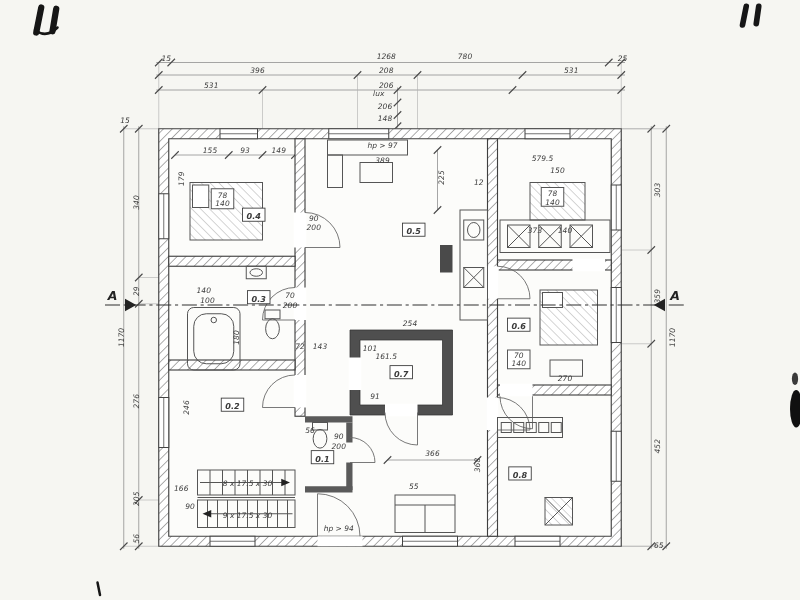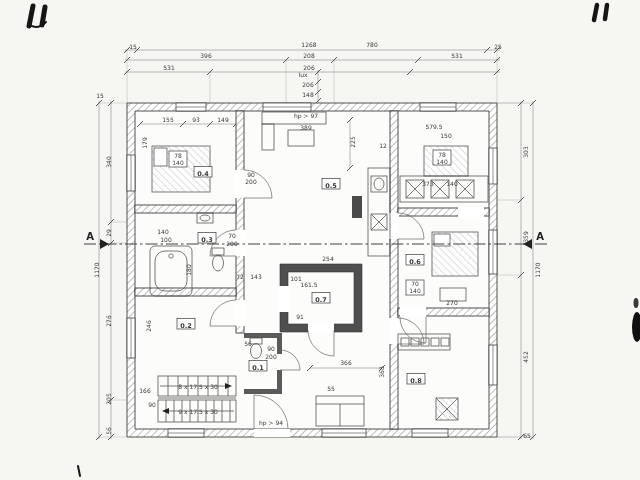--- a/index.html
+++ b/index.html
@@ -1,16 +1,16 @@
 <!DOCTYPE html>
 <html style="--paper: #f6f6f2; --ink: #3a3a3a; --artifact: #161616;"><head>
 <meta charset="utf-8">
 <style>
   html,body{margin:0;padding:0;width:640px;height:480px;overflow:hidden;}
-  .page{position:relative;width:640px;height:480px;background:var(--paper,#f6f6f2);}
+  .page{position:relative;width:640px;height:480px;background:var(--paper,#f6f6f2);font-style:italic;}
   svg{display:block;}
   svg text{font-family:"DejaVu Sans",sans-serif;}
   .dim{font-size:6px;fill:var(--ink,#3a3a3a);text-anchor:middle;}
   .roomnum{font-size:6.5px;font-weight:bold;fill:var(--ink,#3a3a3a);text-anchor:middle;}
   .roombox{fill:#ffffff;stroke:var(--ink,#3a3a3a);stroke-width:0.7;}
   .section-letter{font-size:10px;font-weight:bold;fill:#222;text-anchor:middle;}
   .dimline{stroke:#8a8a8a;stroke-width:0.6;fill:none;}
   .ext{stroke:#b0b0b0;stroke-width:0.5;fill:none;}
   .tick{stroke:#4a4a4a;stroke-width:0.9;fill:none;}
   .wallhatch{fill:url(#hatch);stroke:#3f3f3f;stroke-width:0.9;}

